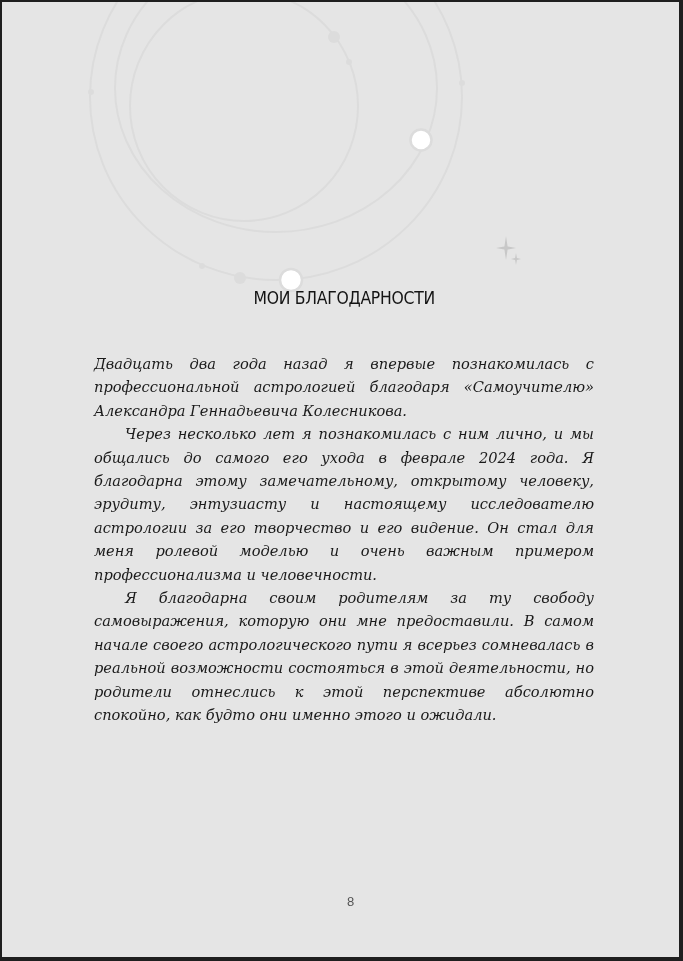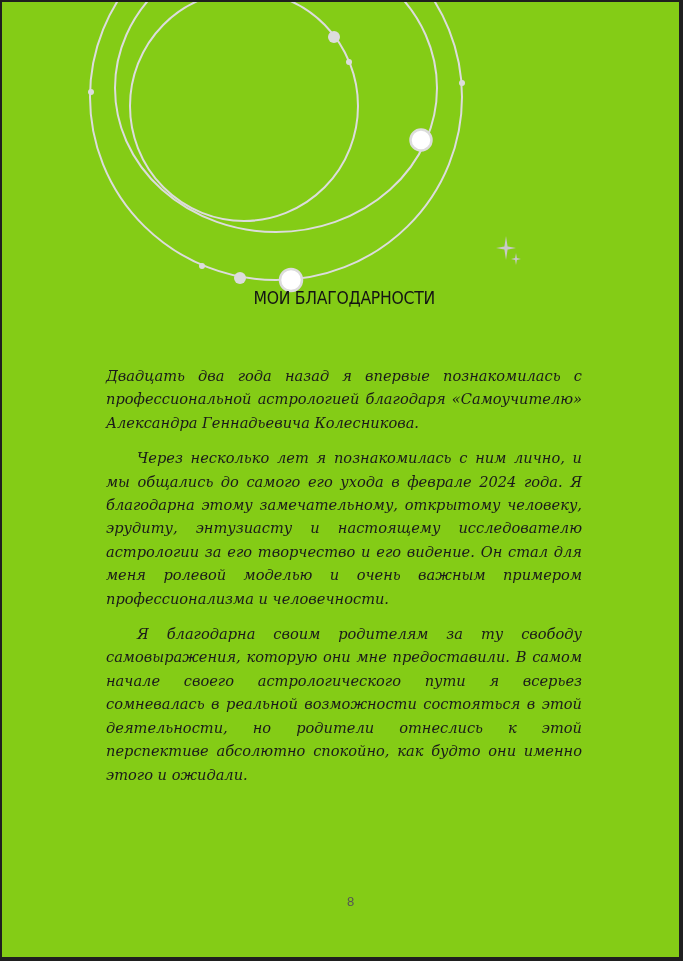--- a/index.html
+++ b/index.html
@@ -12,21 +12,21 @@
       height: 961px;
       position: relative;
       overflow: hidden;
     }
     .page {
       position: absolute;
       left: 2px;
       top: 2px;
       width: 677px;
       height: 955px;
-      background: #84cc16;
+      background: #e5e5e5;
       overflow: hidden;
     }
     .orbits {
       position: absolute;
       left: -2px;
       top: -2px;
       width: 683px;
       height: 320px;
     }
     .title {
@@ -50,21 +50,21 @@
       top: 350px;
       width: 500px;
       font-family: "DejaVu Serif", serif;
       font-style: italic;
       font-size: 14.6px;
       line-height: 23.4px;
       color: #1a1a1a;
       text-align: justify;
     }
     .body-text p {
-      margin: 12px;
+      margin: 0;
       text-indent: 31px;
     }
     .body-text p.first {
       text-indent: 0;
     }
     .page-number {
       position: absolute;
       left: 0;
       width: 697px;
       top: 892px;

